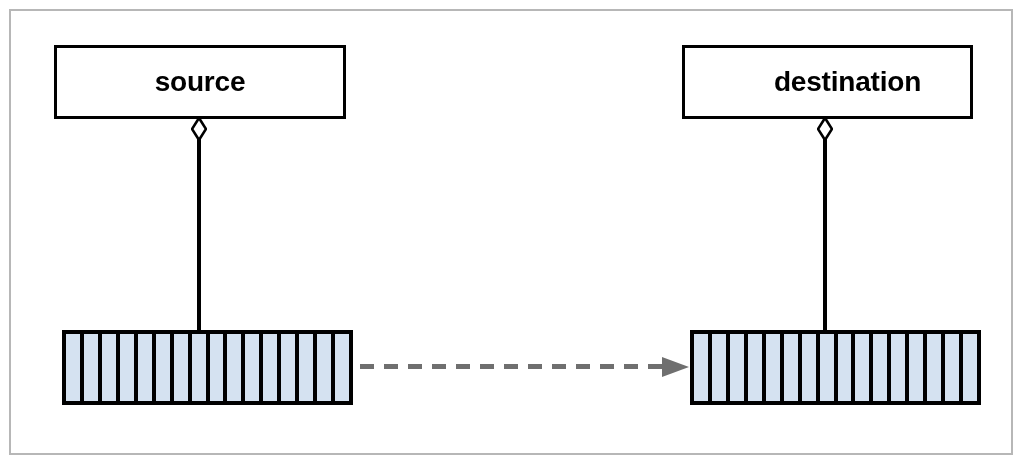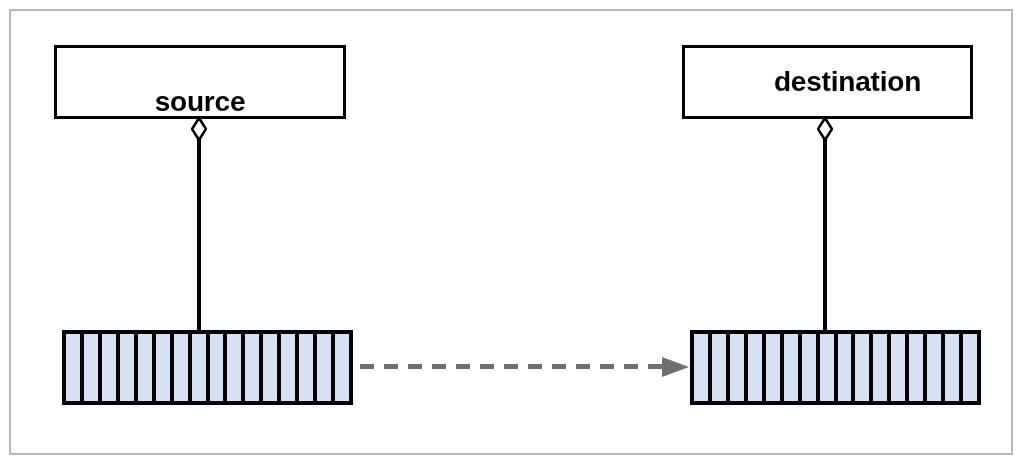--- a/index.html
+++ b/index.html
@@ -41,21 +41,21 @@
   }
   .class-box .label {
     font-family: "Liberation Sans", sans-serif;
     font-weight: bold;
     font-size: 28px;
     color: #000000;
     line-height: 1;
     letter-spacing: -0.2px;
     white-space: nowrap;
   }
-  #box-source      { left: 54px;  top: 45px; width: 292px; height: 74px; align-items: flex-end; }
+  #box-source      { left: 54px;  top: 45px; width: 292px; height: 74px; }
   #box-destination { left: 682px; top: 45px; width: 291px; height: 74px; padding-left: 40px; }
 
   
   .diamond {
     position: absolute;
     width: 16px;
     height: 24px;
   }
   #diamond-source      { left: 191px; top: 117px; }
   #diamond-destination { left: 817px; top: 117px; }

